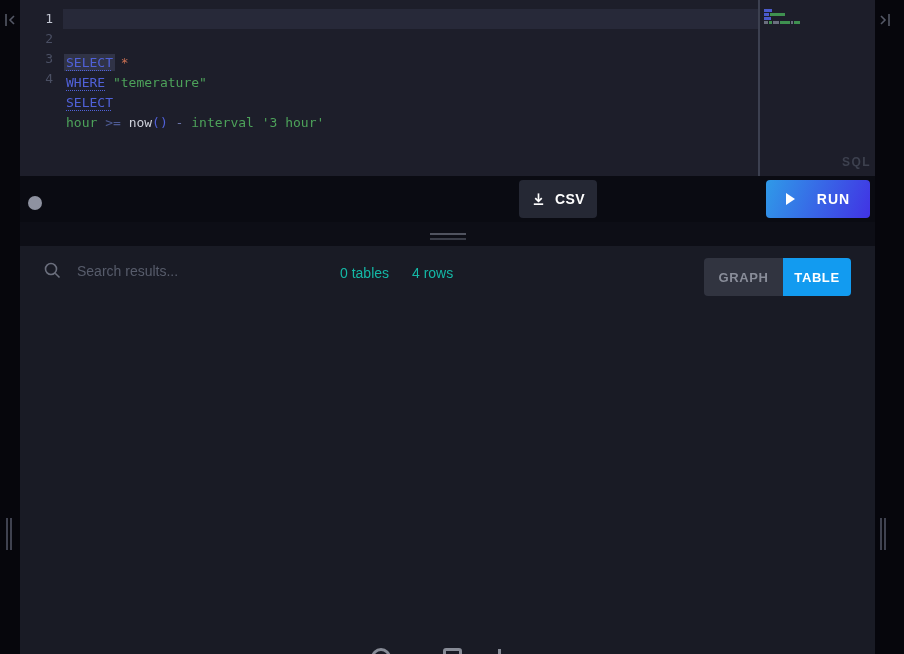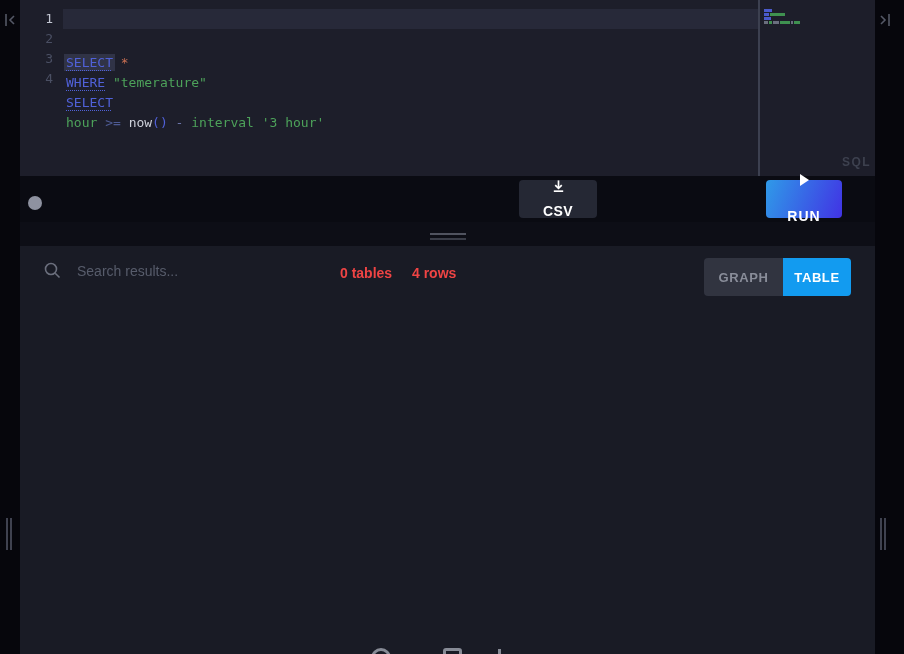--- a/index.html
+++ b/index.html
@@ -40,46 +40,46 @@
   .mm-row { position:absolute; left:0; height:3px; display:flex; gap:1px; }
   .mm-row i { display:block; height:3px; }
   #sql-label { position:absolute; left:822px; top:155px; font-size:12px; font-weight:bold;
     letter-spacing:1.5px; color:#3d414f; }
   
   #toolbar { position:absolute; left:20px; top:176px; width:855px; height:46px; background:#0a0b12; }
   #status-dot { position:absolute; left:8px; top:20px; width:14px; height:14px; border-radius:50%;
     background:#8e92a0; }
   .tb-btn { position:absolute; top:4px; height:38px; border-radius:4px; background:#252834;
     display:flex; align-items:center; color:#fff; font-size:14px; font-weight:bold;
-    letter-spacing:.4px; cursor:pointer;flex-direction:column; }
+    letter-spacing:.4px; cursor:pointer; }
   #btn-csv { left:499px; width:78px; justify-content:center; gap:9px; }
   #btn-timerange { left:582px; width:159px; padding:0 14px; gap:10px; }
   #btn-timerange .tr-label { flex:0 0 auto; }
   #btn-timerange .spacer { flex:1; }
-  #btn-run { left:746px; width:76px; justify-content:center; gap:22px;
+  #btn-run { left:746px; width:104px; justify-content:center; gap:22px;
     background:linear-gradient(110deg,#2f9ae8 0%,#4133e4 100%); letter-spacing:1px; }
   .chevron-down { width:0; height:0; border-left:5px solid transparent;
     border-right:5px solid transparent; border-top:6px solid #e8eaf0; }
   .play-tri { width:0; height:0; border-top:6px solid transparent; border-bottom:6px solid transparent;
     border-left:9px solid #fff; }
   
   #splitter { position:absolute; left:20px; top:222px; width:855px; height:24px; background:#0d0e16;
     cursor:row-resize; }
   #splitter .bars { position:absolute; left:410px; top:11px; }
   #splitter .bars i { display:block; width:36px; height:2px; margin-bottom:3px; }
   #splitter .bars i:nth-child(1){ background:#50535f; }
   #splitter .bars i:nth-child(2){ background:#3a3d48; }
   
   #results { position:absolute; left:20px; top:246px; width:855px; height:408px; background:#191b25;
     overflow:hidden; }
   #search-wrap { position:absolute; left:24px; top:16px; display:flex; align-items:center; gap:16px; }
   #search-input { background:transparent; border:none; outline:none; width:210px;
     font-family:"Liberation Sans", sans-serif; font-size:14px; color:#c8ccd8; }
   #search-input::placeholder { color:#575c6b; }
-  .count-label { position:absolute; top:16px; font-size:14px; font-weight:bold; color:#ef4444;
+  .count-label { position:absolute; top:16px; font-size:14px; font-weight:normal; color:#14b8a6;
     line-height:22px; }
   #tables-count { left:320px; }
   #rows-count   { left:392px; }
   #view-toggle { position:absolute; left:684px; top:12px; height:38px; display:flex;
     border-radius:4px; overflow:hidden; }
   .toggle-btn { height:38px; display:flex; align-items:center; justify-content:center;
     font-size:13px; font-weight:bold; letter-spacing:.6px; cursor:pointer; }
   #tab-table { width:68px; background:#129bf0; color:#fff; }
   #tab-graph { width:79px; background:#313440; color:#898d99; }
   

